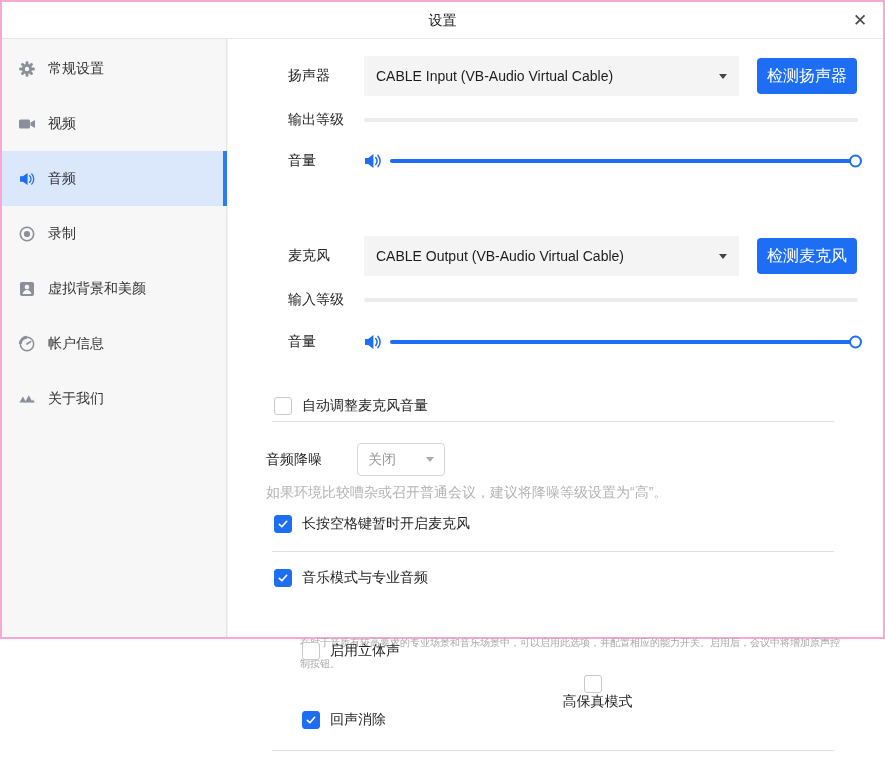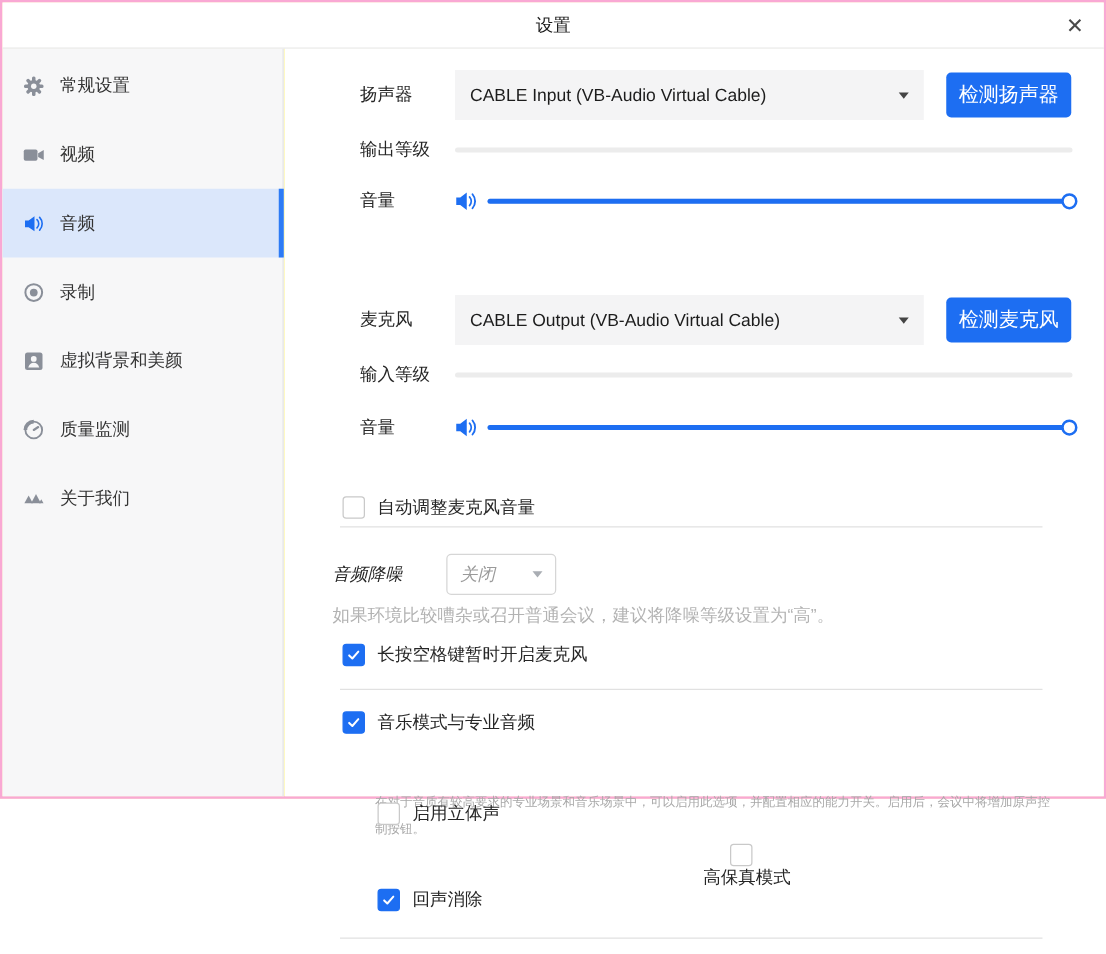--- a/index.html
+++ b/index.html
@@ -64,21 +64,21 @@
 
   
   #row-speaker{top:17px;height:40px;}
   #row-outlevel{top:70px;height:22px;}
   #row-volume-out{top:108px;height:28px;}
   #row-mic{top:197px;height:40px;}
   #row-inlevel{top:250px;height:22px;}
   #row-volume-in{top:289px;height:28px;}
   #row-autoadjust{top:344px;height:22px;left:46px;margin-top:12px;}
   #divider-1{top:382px;}
-  #row-noise{top:404px;height:33px;font-style:italic;}
+  #row-noise{top:404px;height:33px;}
   #row-hint{top:445px;height:18px;}
   #row-ptt{top:474px;height:22px;left:46px;}
   #divider-2{top:512px;}
   #row-music{top:528px;height:22px;left:46px;}
   #music-desc{top:550px;}
   #row-opt-0{top:601px;height:22px;left:74px;}
   #row-opt-1{top:636px;height:22px;left:74px;flex-direction:column;}
   #row-opt-2{top:670px;height:22px;left:74px;}
   #divider-3{top:711px;}
 </style>
@@ -154,21 +154,21 @@
 
 
     <div class="side-item">
       <span class="icon">
         <svg viewBox="0 0 18 18">
             <circle cx="9" cy="9" r="6.7" fill="none" stroke="currentColor" stroke-width="1.5"></circle>
             <path d="M2.3 9 A6.7 6.7 0 0 1 9 2.3" fill="none" stroke="currentColor" stroke-width="3"></path>
             <path d="M9 9 L12.6 6.6" stroke="currentColor" stroke-width="1.7" stroke-linecap="round"></path>
           </svg>
       </span>
-      <span class="s-label">质量监测</span>
+      <span class="s-label">帐户信息</span>
     </div>
 
     <div class="side-item">
       <span class="icon">
         <svg viewBox="0 0 18 18">
             <path d="M1.5 12.6 L4.9 6.4 L8.3 12.6 z" fill="currentColor"></path>
             <path d="M6.9 12.6 L10.8 5.2 L14.7 12.6 z" fill="currentColor"></path>
             <path d="M13.2 12.6 L15 9.4 L16.8 12.6 z" fill="currentColor"></path>
           </svg>
       </span>

